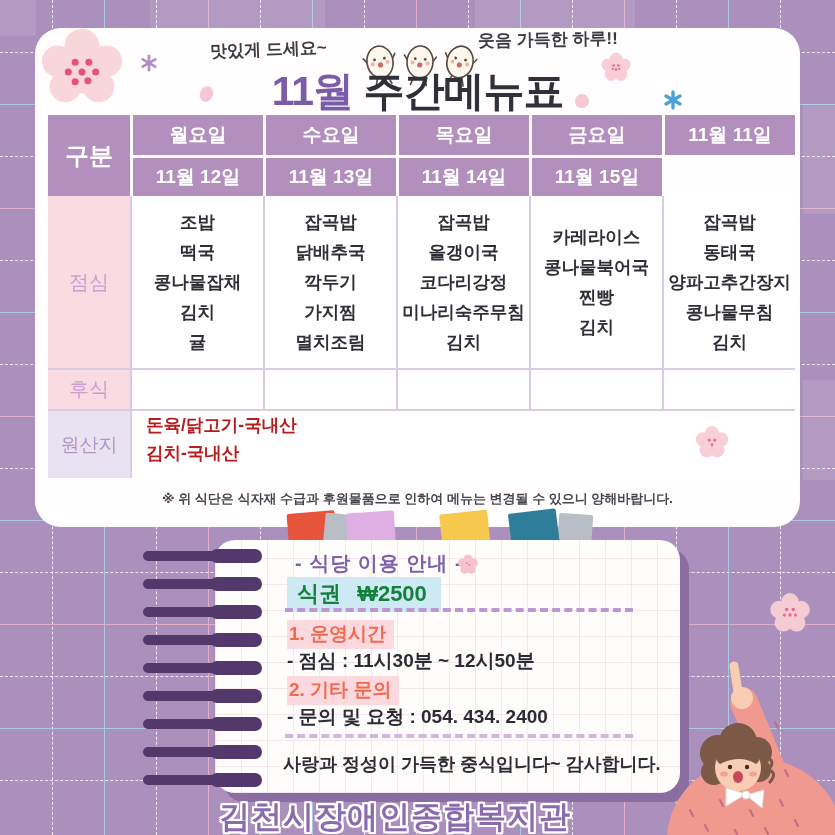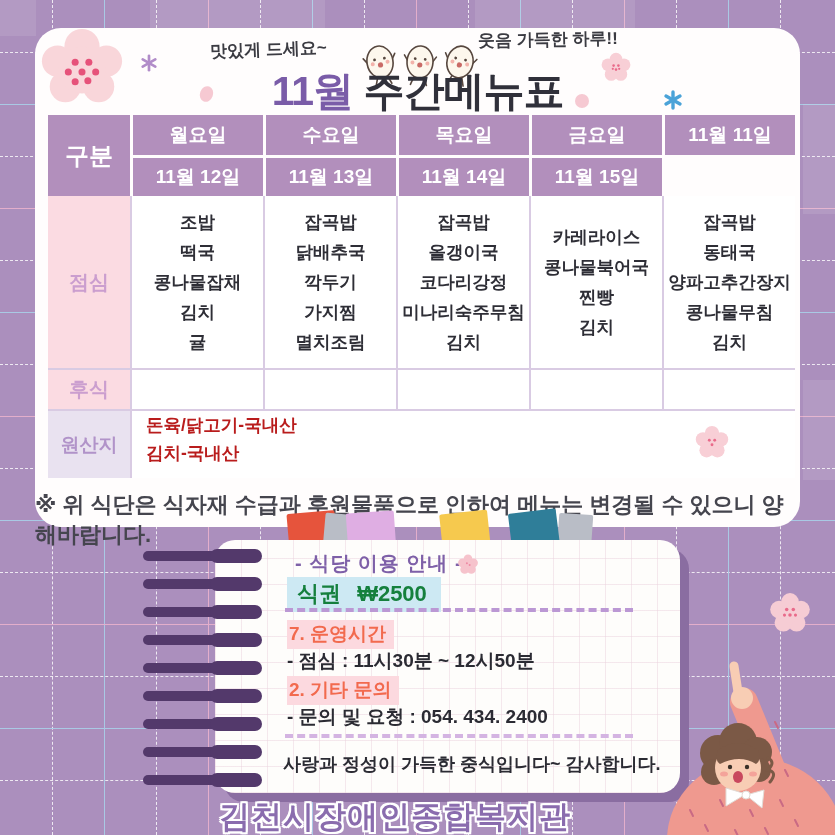--- a/index.html
+++ b/index.html
@@ -19,27 +19,27 @@
   #note-right{left:478px;top:28px;transform:rotate(-1deg);}
   #title{position:absolute;left:0;top:64px;width:835px;text-align:center;font-size:41px;font-weight:800;letter-spacing:-1px;z-index:3;}
   #title .t-month{color:#7a5ca8;}
   #title .t-rest{color:#30303a;}
 
   
   #menu-header{position:absolute;left:48px;top:115px;width:747px;display:grid;grid-template-columns:82px repeat(5,1fr);grid-template-rows:40px 38px;gap:3px;z-index:3;}
   .hcell{background:#b28fbc;color:#fff;display:flex;align-items:center;justify-content:center;font-size:19px;font-weight:600;}
   .hcell.corner{grid-row:1/3;font-size:24px;}
   #menu-body{position:absolute;left:48px;top:196px;width:747px;display:grid;grid-template-columns:82px repeat(5,1fr);grid-template-rows:172px 39px 67px;gap:2px;background:#d9cbe3;z-index:3;}
-  .label-cell{background:#fbdbe2;color:#cb9ecf;font-size:20px;font-weight:700;display:flex;align-items:center;justify-content:center;}
+  .label-cell{background:#fbdbe2;color:#cb9ecf;font-size:20px;font-weight:400;display:flex;align-items:center;justify-content:center;}
   .label-cell.origin-label{background:#e9e2f0;color:#b193c9;font-size:19px;}
   .menu-cell{background:#fff;color:#2e2e36;font-weight:700;font-size:17.5px;line-height:30px;text-align:center;display:flex;align-items:center;justify-content:center;white-space:pre-line;}
   .dessert-cell{background:#fff;}
   .origin-cell{grid-column:2/7;background:#fff;color:#b91c1c;font-weight:700;font-size:17.5px;line-height:28px;display:flex;align-items:flex-start;padding-left:14px;white-space:pre-line;position:relative;}
 
-  #notice{position:absolute;left:35px;top:490px;width:765px;text-align:left;color:#45454e;font-size:22px;font-weight:600;z-index:3;}
+  #notice{position:absolute;left:35px;top:490px;width:765px;text-align:center;color:#45454e;font-size:13px;font-weight:600;z-index:3;}
 
   
   .tab{position:absolute;width:48px;height:38px;z-index:3;border-radius:2px;}
 
   
   #notepad{position:absolute;left:215px;top:540px;width:465px;height:253px;background:#fefdfb;border-radius:20px;box-shadow:9px 9px 0 #8a6da1;z-index:4;
     background-image:repeating-linear-gradient(0deg,rgba(233,206,219,.45) 0 1px,transparent 1px 26px),repeating-linear-gradient(90deg,rgba(233,206,219,.45) 0 1px,transparent 1px 26px);}
   #np-heading{position:absolute;left:80px;top:10px;color:#7e60a8;font-size:20px;font-weight:800;letter-spacing:1px;}
   #np-ticket{position:absolute;left:72px;top:37px;background:#cde9f3;color:#15803d;font-size:22px;font-weight:800;padding:2px 14px 3px 10px;}
   #np-ticket .price{margin-left:10px;}
@@ -308,21 +308,21 @@
       <g fill="#ee8aa4">
           <circle cx="18" cy="17" r="1.8"></circle>
           <circle cx="23" cy="20" r="1.8"></circle>
         </g>
     </svg>
     <div id="np-ticket">
       <span>식권</span>
       <span class="price">₩2500</span>
     </div>
     <div id="np-div1" class="np-divider"></div>
-    <div id="np-s1-title" class="np-sec-title">7. 운영시간</div>
+    <div id="np-s1-title" class="np-sec-title">1. 운영시간</div>
     <div id="np-s1-line" class="np-line">- 점심 : 11시30분 ~ 12시50분</div>
     <div id="np-s2-title" class="np-sec-title">2. 기타 문의</div>
     <div id="np-s2-line" class="np-line">- 문의 및 요청 : 054. 434. 2400</div>
     <div id="np-div2" class="np-divider"></div>
     <div id="np-closing">사랑과 정성이 가득한 중식입니다~ 감사합니다.</div>
   </div>
 
   <div class="ring" style="top:551px;"></div>
   <div class="ring" style="top:579px;"></div>
   <div class="ring" style="top:607px;"></div>

